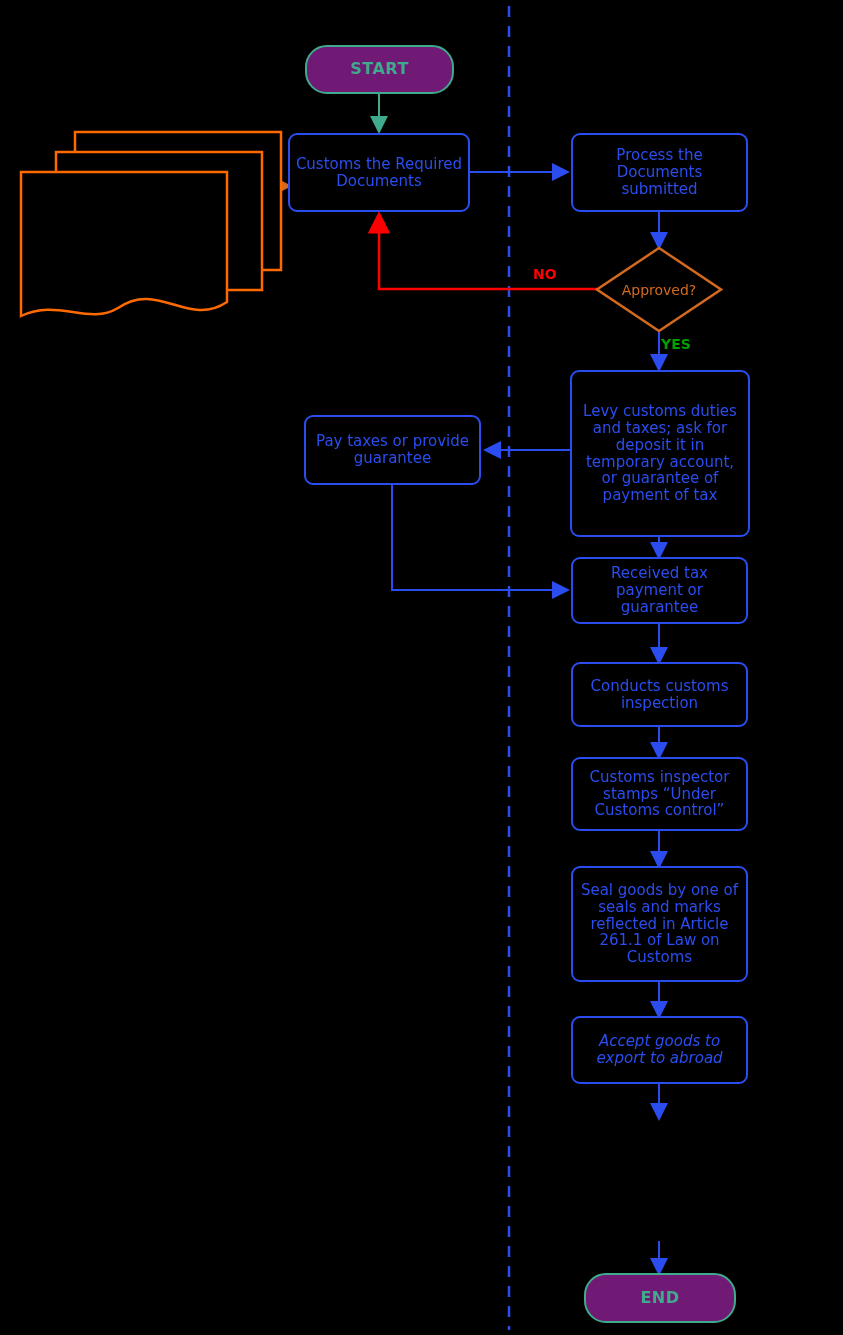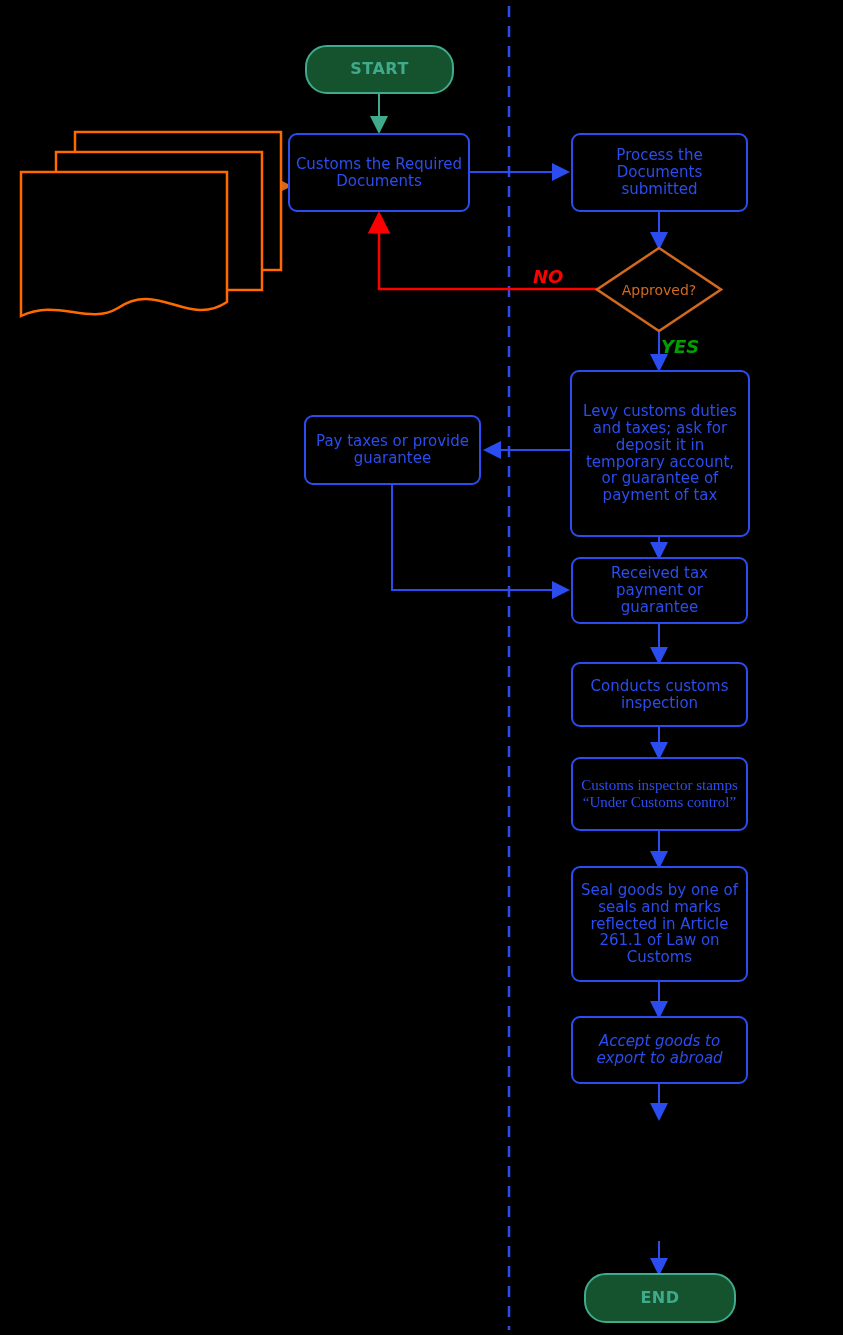--- a/index.html
+++ b/index.html
@@ -42,21 +42,21 @@
     padding: 3px 5px;
     background: #000000;
   }
   .node-term {
     border: 2px solid #3faa8c;
     border-radius: 22px;
     color: #3faa8c;
     font-size: 16px;
     font-weight: bold;
     letter-spacing: 0.5px;
-    background: #14532d;
+    background: #701a75;
   }
   .node-dec-wrap {
     position: absolute;
   }
   .node-dec-label {
     position: absolute;
     left: 0;
     top: 0;
     width: 100%;
     height: 100%;
@@ -74,23 +74,22 @@
     left: 18px;
     top: 38px;
     width: 190px;
     color: #ff6a00;
     font-size: 15px;
     text-align: center;
     line-height: 1.2;
   }
   .edge-label {
     position: absolute;
-    font-size: 18px;
+    font-size: 14px;
     font-weight: bold;
-    font-style: italic;
   }
   .label-no { color: #ff0000; }
   .label-yes { color: #00a000; }
 </style>
 </head>
 <body>
 
 <div id="canvas">
 
   <svg class="edges" viewBox="0 0 843 1335">
@@ -181,21 +180,21 @@
   </div>
 
   <div class="node node-proc" style="left:571px; top:557px; width:177px; height:67px;">
     <span>Received tax payment or guarantee</span>
   </div>
 
   <div class="node node-proc" style="left:571px; top:662px; width:177px; height:65px;">
     <span>Conducts customs inspection</span>
   </div>
 
-  <div class="node node-proc" style="left:571px; top:757px; width:177px; height:74px;font-family:Liberation Serif, serif;">
+  <div class="node node-proc" style="left:571px; top:757px; width:177px; height:74px;">
     <span>Customs inspector stamps “Under Customs control”</span>
   </div>
 
   <div class="node node-proc" style="left:571px; top:866px; width:177px; height:116px;">
     <span>Seal goods by one of seals and marks reflected in Article 261.1 of Law on Customs</span>
   </div>
 
   <div class="node node-proc" style="left:571px; top:1016px; width:177px; height:68px;font-style:italic;">
     <span>Accept goods to export to abroad</span>
   </div>

